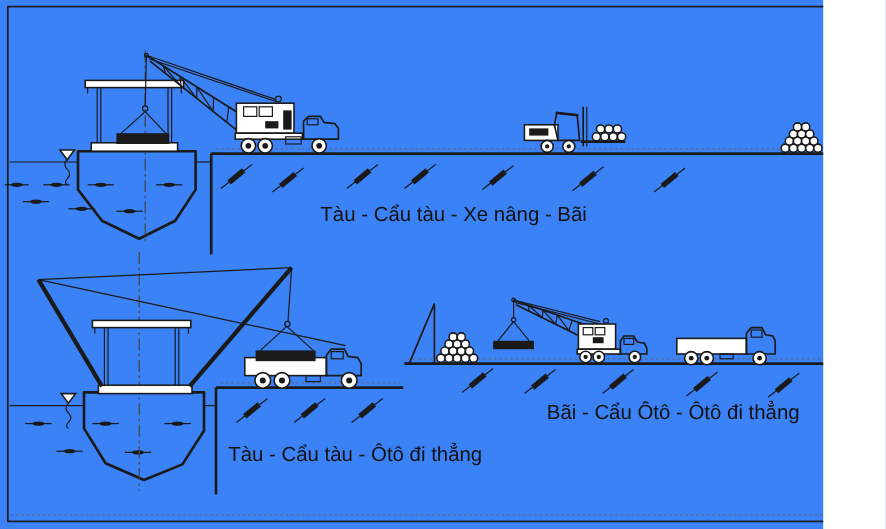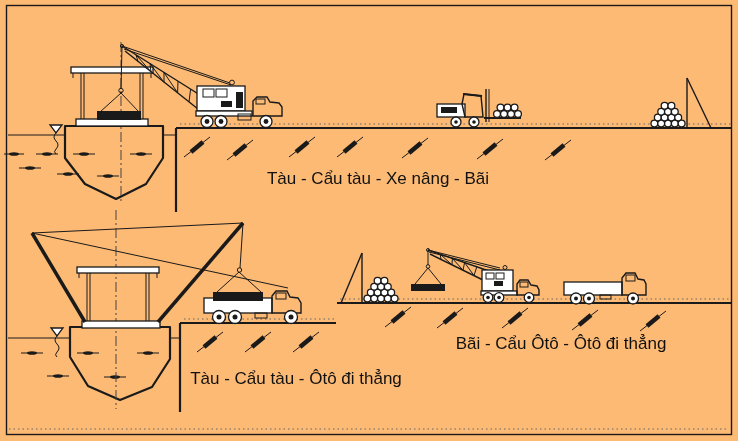--- a/index.html
+++ b/index.html
@@ -1,16 +1,16 @@
 <!DOCTYPE html>
 <html><head>
 <meta charset="utf-8">
 <style>
   html,body{margin:0;padding:0;background:#ffffff;}
-  .stage{position:relative;width:738px;height:441px;background:#fdba74;overflow:hidden;
+  .stage{position:relative;width:686px;height:441px;background:#3b82f6;overflow:hidden;
          font-family:"Liberation Sans", sans-serif;}
   svg{display:block}
   .ln{stroke:#1a1a1a;stroke-width:1.4;fill:none;}
   .thin{stroke:#1a1a1a;stroke-width:1;fill:none;}
   .thick{stroke:#1a1a1a;stroke-width:2.2;fill:none;}
   .boom{stroke:#1a1a1a;stroke-width:3.5;fill:none;}
   .dark{fill:#1a1a1a;stroke:none;}
   .wt{fill:#ffffff;stroke:#1a1a1a;stroke-width:1.3;}
   .dash{stroke:#444;stroke-width:1;fill:none;stroke-dasharray:10 3 2 3;}
   .dots{stroke:#666;stroke-width:1;fill:none;stroke-dasharray:1.5 3;}

